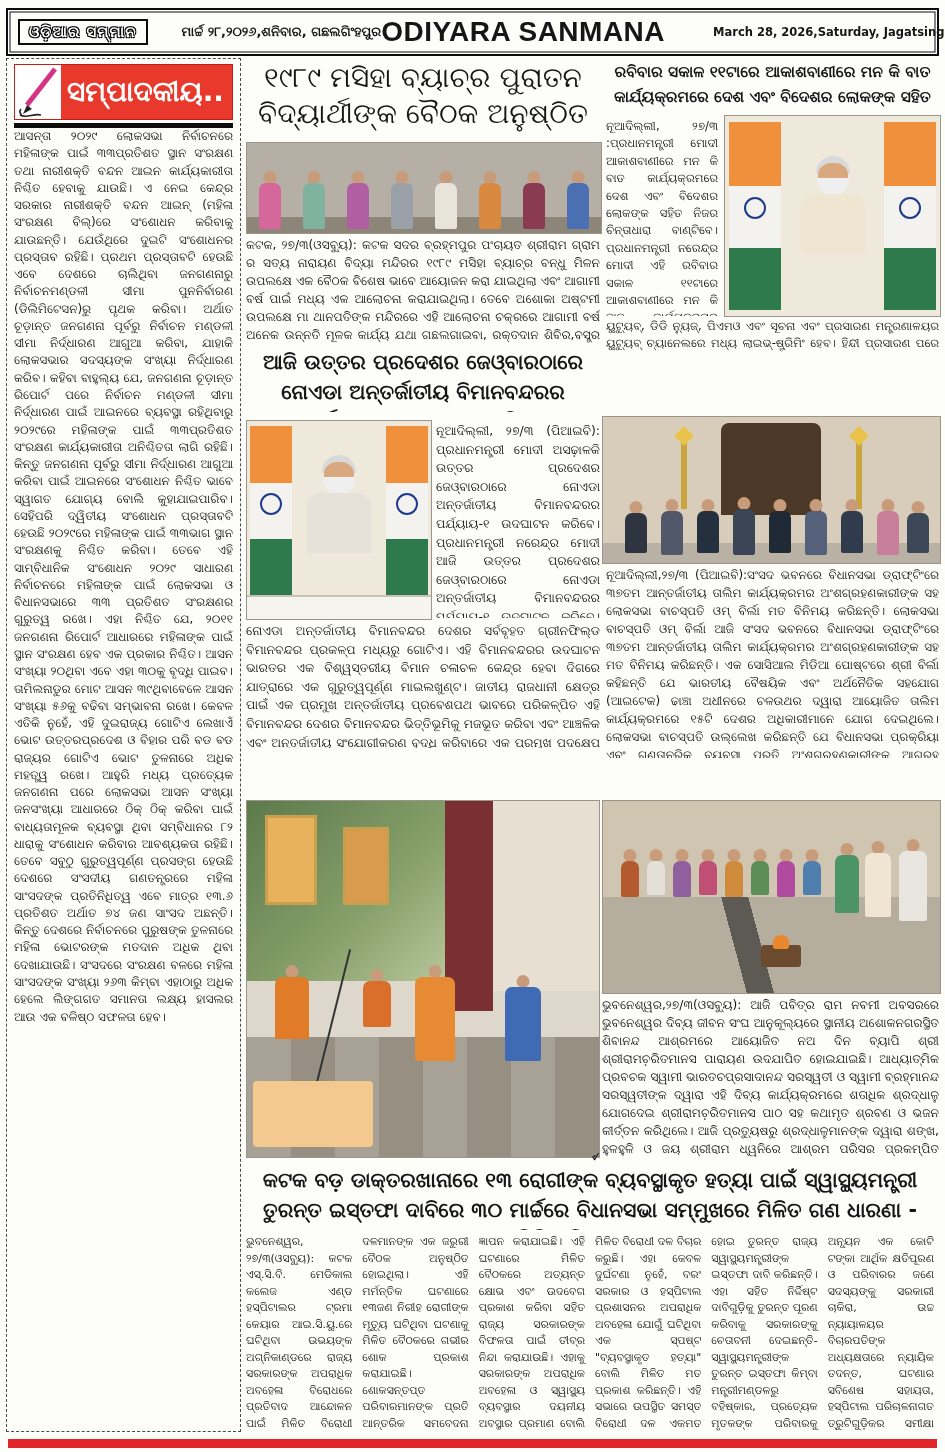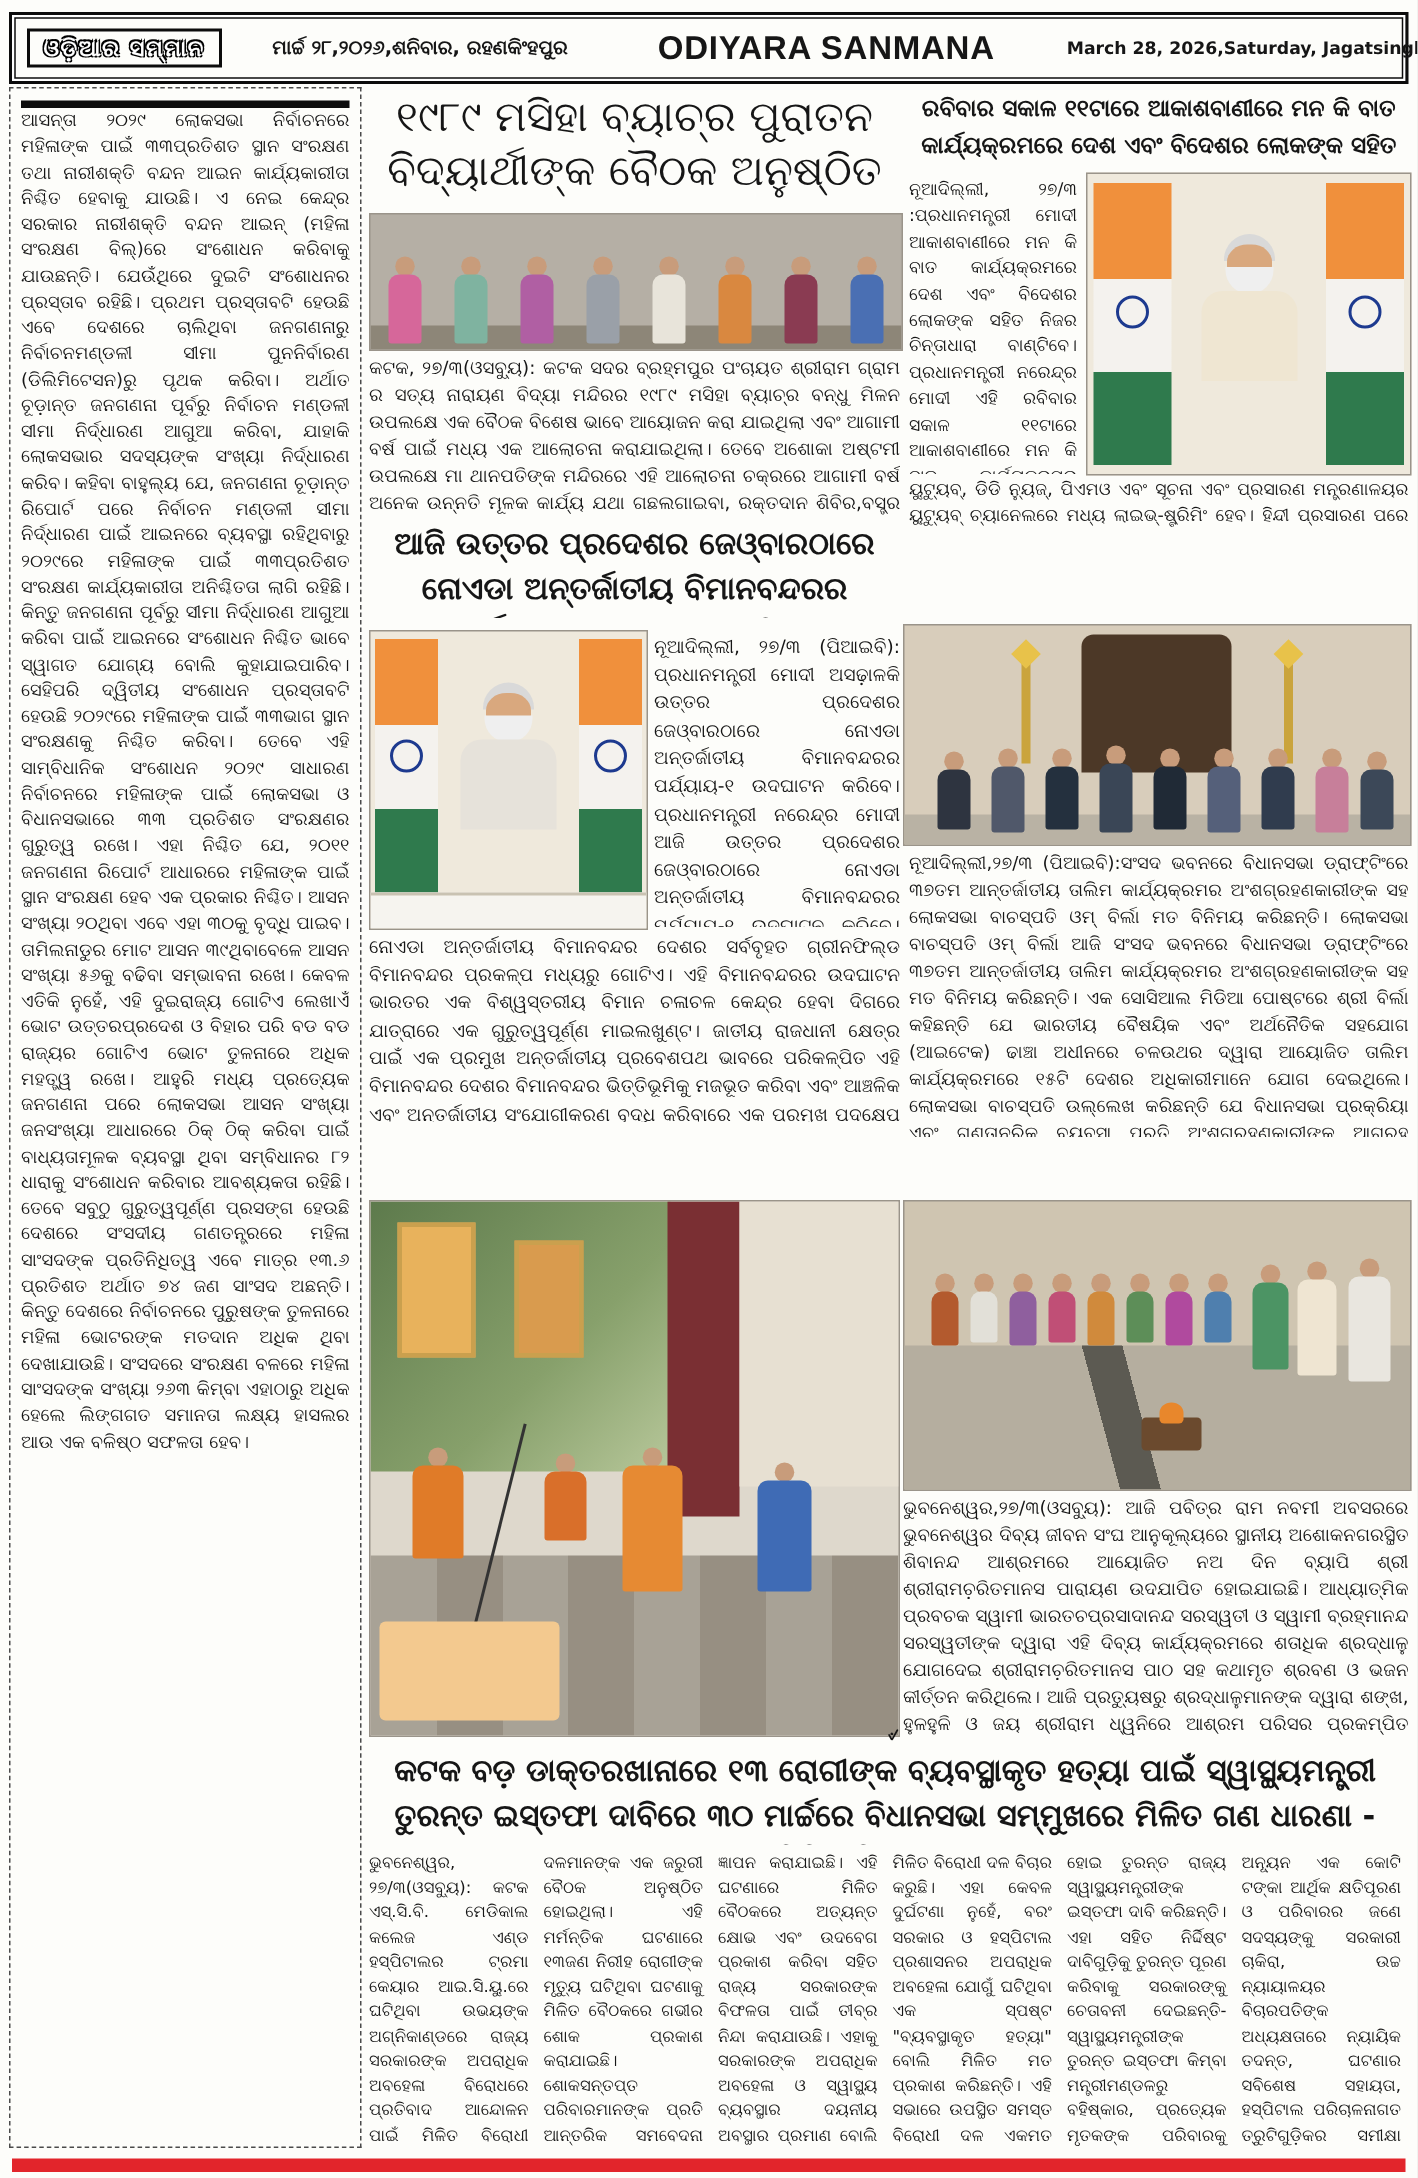--- a/index.html
+++ b/index.html
@@ -11,22 +11,22 @@
   .ctr{text-align:center;}
 
   
   #masthead{left:6px;top:8px;width:929px;height:44px;border:2px solid #0c0c0c;
             box-shadow:inset 0 0 0 1.5px #fff, inset 0 0 0 2.5px #0c0c0c;
             display:flex;align-items:center;}
   #logo-box{margin-left:10px;border:2px solid #0c0c0c;padding:2px 9px;font-size:15px;font-weight:bold;
             color:#fff;letter-spacing:1px;white-space:nowrap;
             text-shadow:-1px -1px 0 #000,1px -1px 0 #000,-1px 1px 0 #000,1px 1px 0 #000;}
   #odia-date{margin-left:34px;font-size:13px;font-weight:600;white-space:nowrap;}
-  #mast-title{flex:0 0 auto;margin-left:60px;font-family:"Liberation Sans",sans-serif;
-              font-size:22px;font-weight:bold;letter-spacing:.5px;white-space:nowrap;}
+  #mast-title{flex:0 0 auto;font-family:"Liberation Sans",sans-serif;
+              font-size:28px;font-weight:bold;letter-spacing:.5px;white-space:nowrap;}
   #eng-date{margin-left:48px;font-size:11.5px;font-weight:bold;white-space:nowrap;}
 
   
   #editorial{left:6px;top:58px;width:235px;height:1374px;border:1.6px dashed #4a4a4a;
              box-sizing:border-box;padding:5px 7px;background:#fdfdfa;}
   #ed-banner{position:relative;height:56px;background:#e8392c;border:1.5px solid #c21f18;
              display:flex;align-items:center;justify-content:flex-end;padding-right:8px;box-sizing:border-box;}
   #ed-banner .txt{color:#fff;font-size:28px;font-weight:bold;line-height:1;}
   #pencil-pad{position:absolute;left:0;top:0;bottom:0;width:46px;background:#fff;}
   #ed-rule{height:5px;background:#0d0d0d;margin-top:3px;}
@@ -68,27 +68,37 @@
   #bottom-bar{left:8px;right:8px;bottom:4px;height:9px;background:#e2252b;}
   #ornament{left:592px;top:1150px;font-size:11px;font-weight:bold;}
 </style>
 </head>
 <body>
 
 <div id="page">
 
   <div class="abs" id="masthead">
     <div id="logo-box">ଓଡ଼ିଆର ସମ୍ମାନ</div>
-    <div id="odia-date">ମାର୍ଚ୍ଚ ୨୮,୨୦୨୬,ଶନିବାର, ରହଣକିଂହପୁର</div>
+    <div id="odia-date">ମାର୍ଚ୍ଚ ୨୮,୨୦୨୬,ଶନିବାର, ଗଛଲଗିଂହପୁର</div>
     <div id="mast-title">ODIYARA SANMANA</div>
     <div id="eng-date">March 28, 2026,Saturday, Jagatsinghpur</div>
 
   </div>
 
   <div class="abs" id="editorial">
+    <div id="ed-banner">
+      <div id="pencil-pad">
+        <svg width="46" height="54" viewBox="0 0 46 54">
+          <line x1="40" y1="4" x2="12" y2="40" stroke="#d63384" stroke-width="5"></line>
+          <polygon points="12,40 8,49 17,44" fill="#222"></polygon>
+          <path d="M6 44 C 2 48, 10 52, 5 50 C 12 54, 18 48, 26 50" stroke="#222" stroke-width="1.6" fill="none"></path>
+        </svg>
+      </div>
+      <div class="txt">ସମ୍ପାଦକୀୟ..</div>
+    </div>
     <div id="ed-rule"></div>
     <div id="ed-body" class="just clip">ଆସନ୍ତା ୨୦୨୯ ଲୋକସଭା ନିର୍ବାଚନରେ ମହିଳାଙ୍କ ପାଇଁ ୩୩ପ୍ରତିଶତ ସ୍ଥାନ ସଂରକ୍ଷଣ ତଥା ନାରୀଶକ୍ତି ବନ୍ଦନ ଆଇନ କାର୍ଯ୍ୟକାରୀତା ନିଶ୍ଚିତ ହେବାକୁ ଯାଉଛି। ଏ ନେଇ କେନ୍ଦ୍ର ସରକାର ନାରୀଶକ୍ତି ବନ୍ଦନ ଆଇନ୍ (ମହିଳା ସଂରକ୍ଷଣ ବିଲ୍)ରେ ସଂଶୋଧନ କରିବାକୁ ଯାଉଛନ୍ତି। ଯେଉଁଥିରେ ଦୁଇଟି ସଂଶୋଧନର ପ୍ରସ୍ତାବ ରହିଛି। ପ୍ରଥମ ପ୍ରସ୍ତାବଟି ହେଉଛି ଏବେ ଦେଶରେ ଚାଲିଥିବା ଜନଗଣନାରୁ ନିର୍ବାଚନମଣ୍ଡଳୀ ସୀମା ପୁନନିର୍ବାରଣ (ଡିଲିମିଟେସନ)ରୁ ପୃଥକ କରିବା। ଅର୍ଥାତ ଚୂଡ଼ାନ୍ତ ଜନଗଣନା ପୂର୍ବରୁ ନିର୍ବାଚନ ମଣ୍ଡଳୀ ସୀମା ନିର୍ଦ୍ଧାରଣ ଆଗୁଆ କରିବା, ଯାହାକି ଲୋକସଭାର ସଦସ୍ୟଙ୍କ ସଂଖ୍ୟା ନିର୍ଦ୍ଧାରଣ କରିବ। କହିବା ବାହୁଲ୍ୟ ଯେ, ଜନଗଣନା ଚୂଡ଼ାନ୍ତ ରିପୋର୍ଟ ପରେ ନିର୍ବାଚନ ମଣ୍ଡଳୀ ସୀମା ନିର୍ଦ୍ଧାରଣ ପାଇଁ ଆଇନରେ ବ୍ୟବସ୍ଥା ରହିଥିବାରୁ ୨୦୨୯ରେ ମହିଳାଙ୍କ ପାଇଁ ୩୩ପ୍ରତିଶତ ସଂରକ୍ଷଣ କାର୍ଯ୍ୟକାରୀତା ଅନିଶ୍ଚିତତା ଲାଗି ରହିଛି। କିନ୍ତୁ ଜନଗଣନା ପୂର୍ବରୁ ସୀମା ନିର୍ଦ୍ଧାରଣ ଆଗୁଆ କରିବା ପାଇଁ ଆଇନରେ ସଂଶୋଧନ ନିଶ୍ଚିତ ଭାବେ ସ୍ୱାଗତ ଯୋଗ୍ୟ ବୋଲି କୁହାଯାଇପାରିବ। ସେହିପରି ଦ୍ୱିତୀୟ ସଂଶୋଧନ ପ୍ରସ୍ତାବଟି ହେଉଛି ୨୦୨୯ରେ ମହିଳାଙ୍କ ପାଇଁ ୩୩ଭାଗ ସ୍ଥାନ ସଂରକ୍ଷଣକୁ ନିଶ୍ଚିତ କରିବା। ତେବେ ଏହି ସାମ୍ବିଧାନିକ ସଂଶୋଧନ ୨୦୨୯ ସାଧାରଣ ନିର୍ବାଚନରେ ମହିଳାଙ୍କ ପାଇଁ ଲୋକସଭା ଓ ବିଧାନସଭାରେ ୩୩ ପ୍ରତିଶତ ସଂରକ୍ଷଣର ଗୁରୁତ୍ୱ ରଖେ। ଏହା ନିଶ୍ଚିତ ଯେ, ୨୦୧୧ ଜନଗଣନା ରିପୋର୍ଟ ଆଧାରରେ ମହିଳାଙ୍କ ପାଇଁ ସ୍ଥାନ ସଂରକ୍ଷଣ ହେବ ଏକ ପ୍ରକାର ନିଶ୍ଚିତ। ଆସନ ସଂଖ୍ୟା ୨୦ଥିବା ଏବେ ଏହା ୩୦କୁ ବୃଦ୍ଧି ପାଇବ। ତାମିଲନାଡୁର ମୋଟ ଆସନ ୩୯ଥିବାବେଳେ ଆସନ ସଂଖ୍ୟା ୫୬କୁ ବଢିବା ସମ୍ଭାବନା ରଖେ। କେବଳ ଏତିକି ନୁହେଁ, ଏହି ଦୁଇରାଜ୍ୟ ଗୋଟିଏ ଲେଖାଏଁ ଭୋଟ ଉତ୍ତରପ୍ରଦେଶ ଓ ବିହାର ପରି ବଡ ବଡ ରାଜ୍ୟର ଗୋଟିଏ ଭୋଟ ତୁଳନାରେ ଅଧିକ ମହତ୍ତ୍ୱ ରଖେ। ଆହୁରି ମଧ୍ୟ ପ୍ରତ୍ୟେକ ଜନଗଣନା ପରେ ଲୋକସଭା ଆସନ ସଂଖ୍ୟା ଜନସଂଖ୍ୟା ଆଧାରରେ ଠିକ୍ ଠିକ୍ କରିବା ପାଇଁ ବାଧ୍ୟତାମୂଳକ ବ୍ୟବସ୍ଥା ଥିବା ସମ୍ବିଧାନର ୮୨ ଧାରାକୁ ସଂଶୋଧନ କରିବାର ଆବଶ୍ୟକତା ରହିଛି। ତେବେ ସବୁଠୁ ଗୁରୁତ୍ୱପୂର୍ଣ୍ଣ ପ୍ରସଙ୍ଗ ହେଉଛି ଦେଶରେ ସଂସଦୀୟ ଗଣତନ୍ତ୍ରରେ ମହିଳା ସାଂସଦଙ୍କ ପ୍ରତିନିଧିତ୍ୱ ଏବେ ମାତ୍ର ୧୩.୬ ପ୍ରତିଶତ ଅର୍ଥାତ ୭୪ ଜଣ ସାଂସଦ ଅଛନ୍ତି। କିନ୍ତୁ ଦେଶରେ ନିର୍ବାଚନରେ ପୁରୁଷଙ୍କ ତୁଳନାରେ ମହିଳା ଭୋଟରଙ୍କ ମତଦାନ ଅଧିକ ଥିବା ଦେଖାଯାଉଛି। ସଂସଦରେ ସଂରକ୍ଷଣ ବଳରେ ମହିଳା ସାଂସଦଙ୍କ ସଂଖ୍ୟା ୨୬୩ କିମ୍ବା ଏହାଠାରୁ ଅଧିକ ହେଲେ ଲିଙ୍ଗଗତ ସମାନତା ଲକ୍ଷ୍ୟ ହାସଲର ଆଉ ଏକ ବଳିଷ୍ଠ ସଫଳତା ହେବ।</div>
   </div>
 
   <div class="abs hl-xl ctr clip" style="left:246px;top:60px;width:354px;height:80px;">୧୯୮୯ ମସିହା ବ୍ୟାଚ୍‌ର ପୁରାତନ ବିଦ୍ୟାର୍ଥୀଙ୍କ ବୈଠକ ଅନୁଷ୍ଠିତ</div>
   <div class="photo" style="left:246px;top:142px;width:354px;height:90px;background:#b5afa5;">
     <div style="position:absolute;left:0;right:0;bottom:0;height:16px;background:#8d8678;"></div>
     <div class="fig" style="left:12px;bottom:4px;--c:#d6679a;"></div>
     <div class="fig" style="left:56px;bottom:4px;--c:#7fb3a0;"></div>
     <div class="fig" style="left:100px;bottom:4px;--c:#b05fa3;"></div>

